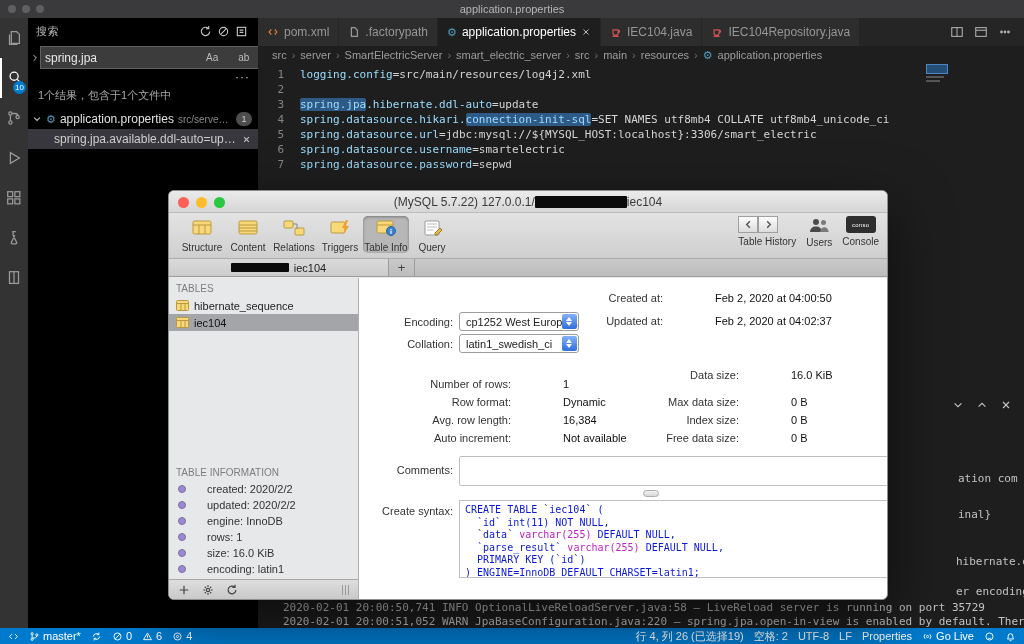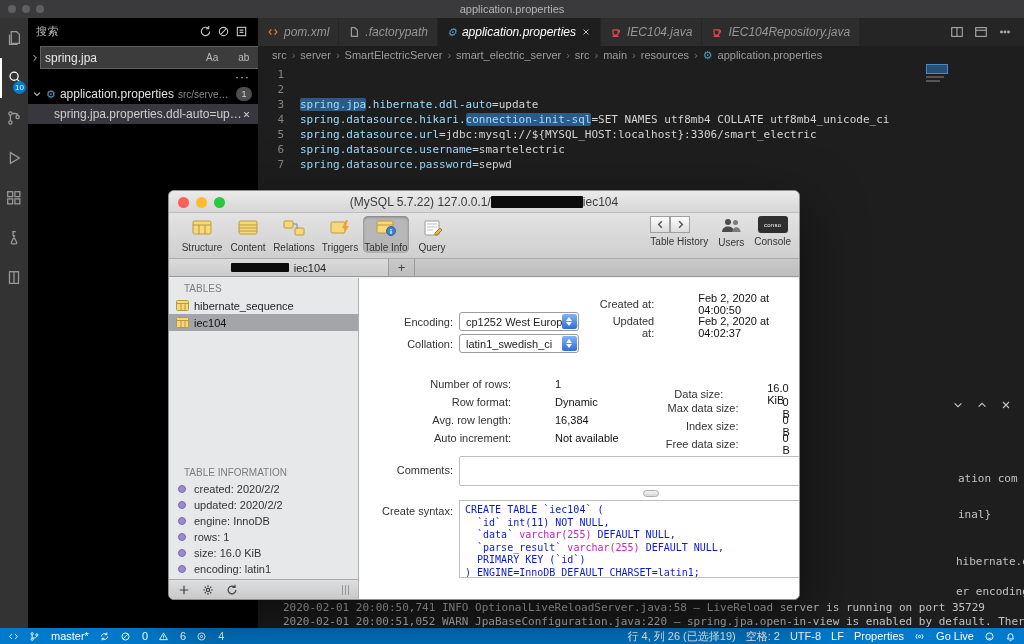--- a/index.html
+++ b/index.html
@@ -40,21 +40,21 @@
   .gear-glyph { color:#519aba; font-size:11px; }
   .file-name { color:#e0e0e0; font-size:12px; }
   .file-path { color:#8a8a8a; font-size:10px; flex:1; overflow:hidden; white-space:nowrap; }
   .count-badge { background:#4d4d4d; color:#d5d5d5; border-radius:8px; min-width:16px; height:14px; font-size:9px; display:flex; align-items:center; justify-content:center; }
   .match-row { display:flex; align-items:center; height:20px; background:#37373d; padding:0 6px 0 26px; color:#cfcfcf; font-size:12px; cursor:pointer; }
   .match-row .mtxt { flex:1; overflow:hidden; white-space:nowrap; }
   .match-row svg { width:11px; height:11px; stroke:#c5c5c5; fill:none; stroke-width:1.4; }
 
   
   .editor { position:absolute; left:258px; top:18px; right:0; bottom:16px; background:#1e1e1e; }
-  .tabbar { height:28px; background:#252526; display:flex; align-items:stretch;font-style:italic; }
+  .tabbar { height:28px; background:#252526; display:flex; align-items:stretch; }
   .tab { display:flex; align-items:center; gap:5px; padding:0 9px; font-size:12px; color:#969696; background:#2d2d2d; border-right:1px solid #252526; cursor:pointer; white-space:nowrap; }
   .tab.active { background:#1e1e1e; color:#fff; }
   .tab svg { width:12px; height:12px; fill:none; stroke-width:1.4; }
   .tab .closex svg { stroke:#bbb; width:10px; height:10px; }
   .tab-actions { margin-left:auto; display:flex; align-items:center; gap:10px; padding-right:12px; }
   .tab-actions svg { width:14px; height:14px; stroke:#b0b0b0; fill:none; stroke-width:1.2; cursor:pointer; }
   .breadcrumb { height:18px; display:flex; align-items:center; gap:5px; padding-left:14px; font-size:11px; color:#9d9d9d; }
   .breadcrumb .sep { color:#6d6d6d; }
   .breadcrumb .bc { cursor:pointer; }
   .code { position:relative; padding-top:3px; font-family:"DejaVu Sans Mono",monospace; font-size:11px; line-height:15px; }
@@ -71,26 +71,26 @@
 
   
   .panel { position:absolute; left:258px; right:0; top:395px; bottom:16px; background:#1e1e1e; font-family:"DejaVu Sans Mono",monospace; font-size:11px; color:#c2c2c2; }
   .panel-acts { position:absolute; right:12px; top:4px; display:flex; gap:12px; }
   .panel-acts svg { width:12px; height:12px; stroke:#c5c5c5; fill:none; stroke-width:1.3; cursor:pointer; }
   .frag { position:absolute; white-space:nowrap; }
   .logline { position:absolute; left:25px; white-space:nowrap; }
 
   
   .statusbar { position:absolute; left:0; right:0; bottom:0; height:16px; background:#007acc; color:#fff; display:flex; align-items:center; font-size:11px; padding:0 8px; gap:10px; }
-  .sb-item { display:flex; align-items:center; gap:11px; cursor:pointer; white-space:nowrap; }
+  .sb-item { display:flex; align-items:center; gap:3px; cursor:pointer; white-space:nowrap; }
   .statusbar svg { width:11px; height:11px; stroke:#fff; fill:none; stroke-width:1.2; }
   .sb-spacer { flex:1; }
 
   
-  .dialog { position:absolute; left:168px; top:190px; width:632px; height:410px; z-index:10; border-radius:6px; overflow:hidden; box-shadow:0 20px 60px rgba(0,0,0,.6); border:1px solid #8e8e8e; background:#ececec; font-size:11px; color:#222; }
+  .dialog { position:absolute; left:168px; top:190px; width:720px; height:410px; z-index:10; border-radius:6px; overflow:hidden; box-shadow:0 20px 60px rgba(0,0,0,.6); border:1px solid #8e8e8e; background:#ececec; font-size:11px; color:#222; }
   .dlg-title { height:22px; background:linear-gradient(#ebebeb,#d6d6d6); border-bottom:1px solid #bdbdbd; display:flex; align-items:center; justify-content:center; position:relative; font-size:12px; color:#3a3a3a; }
   .traffic { position:absolute; left:9px; top:6px; display:flex; gap:7px; }
   .light { width:11px; height:11px; border-radius:50%; cursor:pointer; }
   .l-red { background:#ff5f57; } .l-yel { background:#febc2e; } .l-grn { background:#28c840; }
   .redact { display:inline-block; background:#0b0b0b; height:12px; vertical-align:middle; border-radius:1px; }
   .dlg-toolbar { height:46px; background:linear-gradient(#e3e3e3,#cfcfcf); border-bottom:1px solid #ababab; display:flex; align-items:flex-start; padding:3px 8px 0 10px; }
   .sel-db { width:168px; margin-right:14px; }
   .combo { position:relative; height:20px; background:#fff; border:1px solid #9f9f9f; border-radius:3px; }
   .combo .step, .ddl .step { position:absolute; right:1px; top:1px; bottom:1px; width:15px; border-radius:2px; background:linear-gradient(#83b2f7,#2f6ddd); }
   .step::before, .step::after { content:""; position:absolute; left:4px; border-left:3.5px solid transparent; border-right:3.5px solid transparent; }
@@ -105,39 +105,39 @@
   .histbtns .hb { width:20px; height:17px; background:linear-gradient(#fdfdfd,#dcdcdc); border:1px solid #9f9f9f; display:flex; align-items:center; justify-content:center; cursor:pointer; }
   .histbtns .hb svg { width:9px; height:9px; stroke:#555; fill:none; stroke-width:1.6; }
   .tb-right .col { text-align:center; }
   .usersicon { height:18px; display:flex; align-items:center; justify-content:center; }
   .consoleicon { width:30px; height:17px; margin:0 auto; background:#2e2e2e; border-radius:3px; color:#fff; font-size:6px; display:flex; align-items:center; justify-content:center; letter-spacing:.3px; }
   .dlg-tabbar { height:18px; background:linear-gradient(#c9c9c9,#bdbdbd); border-bottom:1px solid #9b9b9b; display:flex; font-size:11px; }
   .dlg-tab { width:220px; background:linear-gradient(#dadada,#cccccc); border-right:1px solid #9b9b9b; display:flex; align-items:center; justify-content:center; gap:5px; cursor:pointer; }
   .dlg-tab-add { width:26px; border-right:1px solid #9b9b9b; display:flex; align-items:center; justify-content:center; color:#444; font-size:13px; cursor:pointer; }
   .dlg-body { position:absolute; top:87px; bottom:0; left:0; right:0; display:flex; }
   .dlg-sb { width:190px; background:#e6e8ea; border-right:1px solid #b0b0b0; position:relative; }
-  .sec-head { padding:5px 7px 3px 15px; font-size:10px; color:#7c7c7c; }
+  .sec-head { padding:5px 7px 3px 7px; font-size:10px; color:#7c7c7c; }
   .trow { height:17px; display:flex; align-items:center; gap:5px; padding:0 7px; cursor:pointer; }
   .trow.selected { background:#a3a5a8; color:#111; }
   .tbl-ic { width:13px; height:11px; }
   .info-sec { position:absolute; left:0; right:0; bottom:22px; }
-  .irow { height:16px; display:flex; align-items:center; gap:8px; padding:0 9px; color:#333; }
+  .irow { height:16px; display:flex; align-items:center; gap:21px; padding:0 9px; color:#333; }
   .idot { width:8px; height:8px; border-radius:50%; background:#9c89cf; border:1px solid #7c6cab; }
   .sb-foot { position:absolute; left:0; right:0; bottom:0; height:20px; background:linear-gradient(#dedede,#c9c9c9); border-top:1px solid #a9a9a9; display:flex; align-items:center; gap:12px; padding:0 9px; }
   .sb-foot svg { width:12px; height:12px; stroke:#444; fill:none; stroke-width:1.4; cursor:pointer; }
   .grip { margin-left:auto; display:flex; gap:2px; }
   .grip i { width:1px; height:10px; background:#9a9a9a; }
   .dlg-main { flex:1; background:#fff; position:relative; }
   .f-row { position:absolute; display:flex; align-items:center; }
   .f-lab { width:94px; text-align:right; color:#333; }
   .f-lab2 { width:64px; text-align:right; color:#333; }
   .ddl { position:relative; width:120px; height:19px; margin-left:6px; background:#fff; border:1px solid #9c9c9c; border-radius:3px; display:flex; align-items:center; padding:0 18px 0 6px; white-space:nowrap; overflow:hidden; cursor:pointer; }
   .st-lab { width:152px; text-align:right; color:#333; }
   .st-lab2 { width:148px; text-align:right; color:#333; }
-  .st-val { margin-left:16px; color:#111;padding-left:28px; }
+  .st-val { margin-left:24px; color:#111;padding-left:28px; }
   .cmt { margin-left:6px; width:474px; height:30px; border:1px solid #bfbfbf; border-radius:2px; resize:none; outline:none; font-family:"Liberation Sans",sans-serif; }
   .splitter { position:absolute; left:284px; top:212px; width:16px; height:7px; background:linear-gradient(#f2f2f2,#d8d8d8); border:1px solid #adadad; border-radius:4px; cursor:row-resize; }
   .sqlbox { margin-left:6px; width:474px; height:78px; border:1px solid #bfbfbf; background:#fff; position:relative; padding:3px 14px 3px 5px; font-family:"DejaVu Sans Mono",monospace; font-size:10px; line-height:12.5px; overflow:hidden; }
   .sq { white-space:pre; }
   .kw { color:#0a18d6; } .ty { color:#c221c2; }
   .sql-scroll { position:absolute; right:1px; top:1px; bottom:1px; width:9px; background:#f0f0f0; border-left:1px solid #dcdcdc; }
   .sql-thumb { position:absolute; right:1px; top:2px; width:7px; height:26px; border-radius:4px; background:#ababab; }
   .tico { width:22px; height:18px; }
 </style>
 </head>
@@ -230,31 +230,32 @@
     <div class="search-box">
       <input type="text" value="spring.jpa" style="">
       <span class="sb-toggles">
         <span>Aa</span>
         <span>ab</span>
         <span>.*</span>
       </span>
     </div>
   </div>
   <div class="more-dots">···</div>
+  <div class="summary">1个结果，包含于1个文件中</div>
   <div class="file-row">
     <svg class="chev" viewBox="0 0 14 14">
         <path d="M3 5l4 4 4-4"></path>
       </svg>
     <span class="gear-glyph">⚙</span>
     <span class="file-name">application.properties</span>
     <span class="file-path">src/serve…</span>
     <span class="count-badge">1</span>
   </div>
   <div class="match-row">
-    <span class="mtxt">spring.jpa.properties.ddl-auto=up…</span>
+    <span class="mtxt">spring.jpa.available.ddl-auto=up…</span>
     <svg viewBox="0 0 14 14">
         <path d="M4 4l6 6M10 4l-6 6"></path>
       </svg>
   </div>
 </div>
 
 <div class="editor">
   <div class="tabbar">
     <div class="tab">
         <svg viewBox="0 0 14 14" style="stroke:#e37933">
@@ -319,20 +320,21 @@
     <span class="bc">main</span>
       <span class="sep">›</span>
     <span class="bc">resources</span>
       <span class="sep">›</span>
     <span class="gear-glyph">⚙</span>
     <span class="bc">application.properties</span>
   </div>
   <div class="code" id="code-lines">
       <div class="cl">
         <span class="ln">1</span>
+        <span class="lc"><span class="k">logging.config</span><span class="o">=</span><span class="v">src/main/resources/log4j2.xml</span></span>
       </div>
       <div class="cl">
         <span class="ln">2</span>
         <span class="lc"></span>
       </div>
       <div class="cl">
         <span class="ln">3</span>
         <span class="lc"><span class="k m">spring.jpa</span><span class="k">.hibernate.ddl-auto</span><span class="o">=</span><span class="v">update</span></span>
       </div>
       <div class="cl">
@@ -658,21 +660,21 @@
           <span class="st-val">Dynamic</span>
         </div>
       <div class="f-row" style="left:0; top:136px">
           <span class="st-lab">Avg. row length:</span>
           <span class="st-val">16,384</span>
         </div>
       <div class="f-row" style="left:0; top:154px">
           <span class="st-lab">Auto increment:</span>
           <span class="st-val">Not available</span>
         </div>
-      <div class="f-row" style="left:232px; top:104px">
+      <div class="f-row" style="left:232px; top:91px">
           <span class="st-lab2">Data size:</span>
           <span class="st-val">16.0 KiB</span>
         </div>
       <div class="f-row" style="left:232px; top:118px">
           <span class="st-lab2">Max data size:</span>
           <span class="st-val">0 B</span>
         </div>
       <div class="f-row" style="left:232px; top:136px">
           <span class="st-lab2">Index size:</span>
           <span class="st-val">0 B</span>

